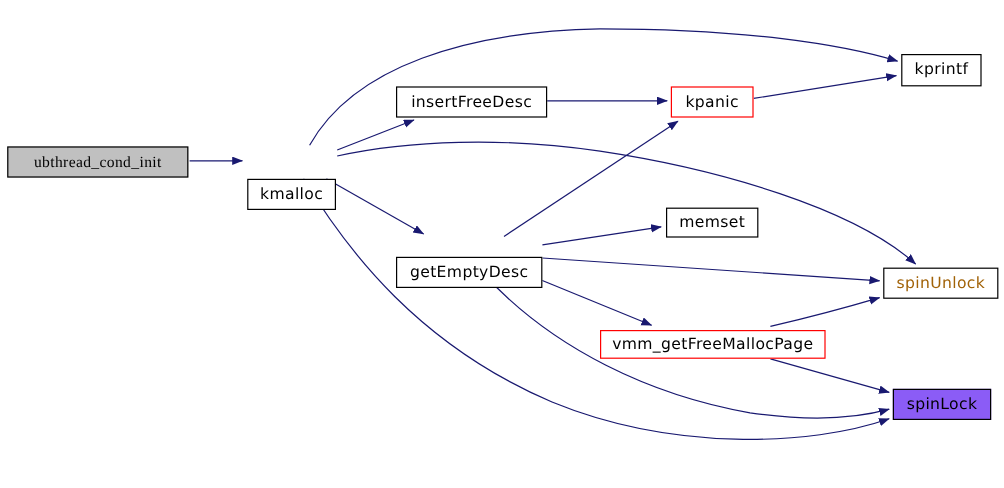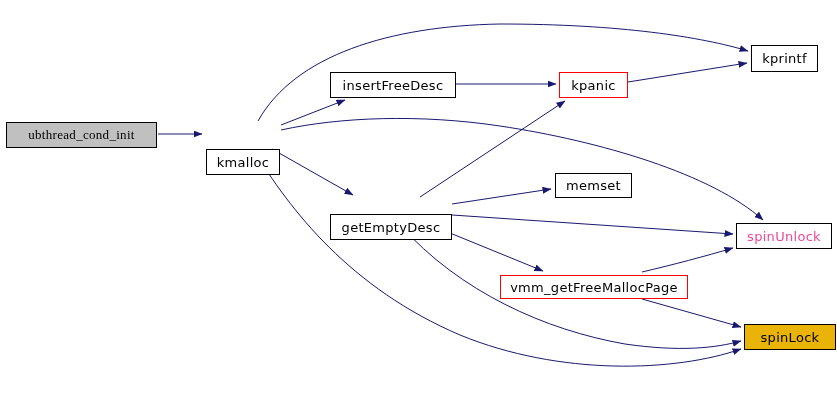--- a/index.html
+++ b/index.html
@@ -72,17 +72,17 @@
       </g>
   </svg>
   <div id="node-group">
       <div class="node root" style="left: 6px; top: 122px; width: 151px; height: 26px; background: rgb(192, 192, 192); border-color: rgb(0, 0, 0); color: rgb(0, 0, 0); font-family: Liberation Serif, serif;">ubthread_cond_init</div>
       <div class="node" style="left: 206px; top: 122px; width: 74px; height: 26px; background: rgb(255, 255, 255); border-color: rgb(0, 0, 0); color: rgb(0, 0, 0); margin-top: 27px;">kmalloc</div>
       <div class="node" style="left: 330px; top: 72px; width: 126px; height: 26px; background: rgb(255, 255, 255); border-color: rgb(0, 0, 0); color: rgb(0, 0, 0);">insertFreeDesc</div>
       <div class="node" style="left: 559px; top: 72px; width: 69px; height: 26px; background: rgb(255, 255, 255); border-color: rgb(255, 0, 0); color: rgb(0, 0, 0);">kpanic</div>
       <div class="node" style="left: 751px; top: 45px; width: 67px; height: 27px; background: rgb(255, 255, 255); border-color: rgb(0, 0, 0); color: rgb(0, 0, 0);">kprintf</div>
       <div class="node" style="left: 330px; top: 198px; width: 122px; height: 26px; background: rgb(255, 255, 255); border-color: rgb(0, 0, 0); color: rgb(0, 0, 0); margin-top: 16px;">getEmptyDesc</div>
       <div class="node" style="left: 555px; top: 173px; width: 77px; height: 25px; background: rgb(255, 255, 255); border-color: rgb(0, 0, 0); color: rgb(0, 0, 0);">memset</div>
-      <div class="node" style="left: 736px; top: 223px; width: 96px; height: 26px; background: rgb(255, 255, 255); border-color: rgb(0, 0, 0); color: #ec4899;">spinUnlock</div>
+      <div class="node" style="left: 736px; top: 223px; width: 96px; height: 26px; background: rgb(255, 255, 255); border-color: rgb(0, 0, 0); color: #a16207;">spinUnlock</div>
       <div class="node" style="left: 500px; top: 275px; width: 188px; height: 24px; background: rgb(255, 255, 255); border-color: rgb(255, 0, 0); color: rgb(0, 0, 0);">vmm_getFreeMallocPage</div>
-      <div class="node" style="left: 744px; top: 324px; width: 92px; height: 26px; background: #eab308; border-color: rgb(0, 0, 0); color: rgb(0, 0, 0);">spinLock</div>
+      <div class="node" style="left: 744px; top: 324px; width: 82px; height: 26px; background: #8b5cf6; border-color: rgb(0, 0, 0); color: rgb(0, 0, 0);">spinLock</div>
     </div>
 </div>
 
 </body></html>

